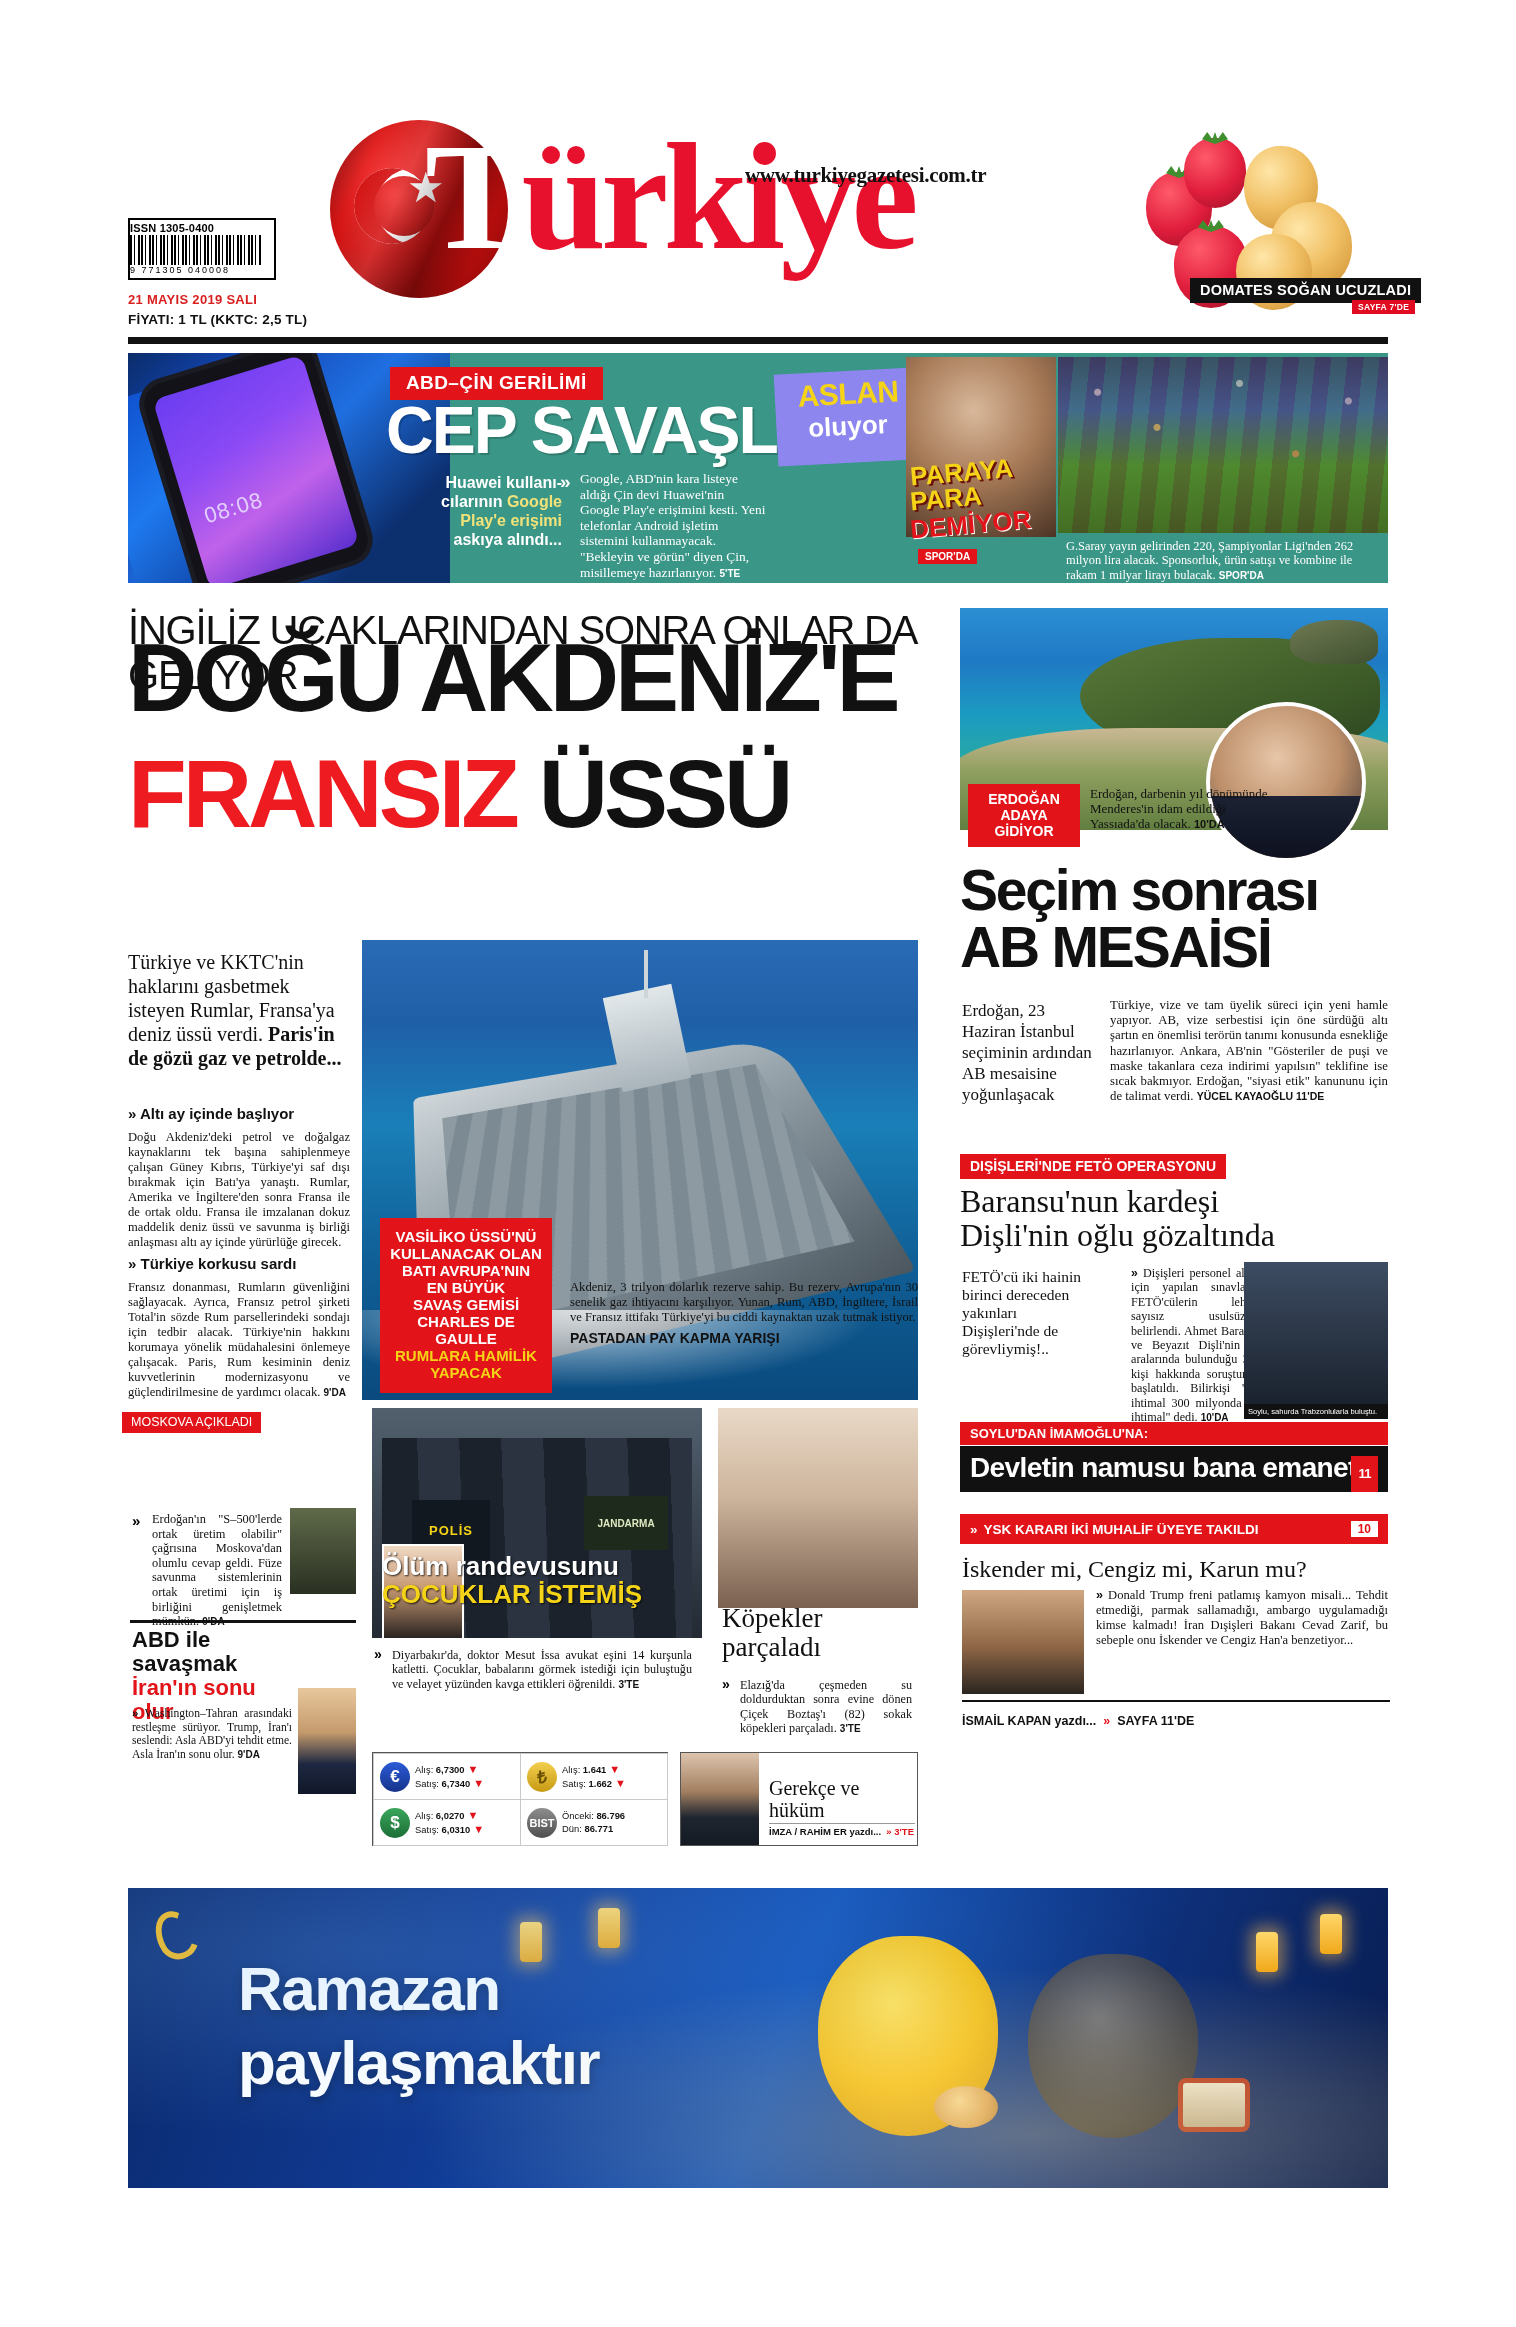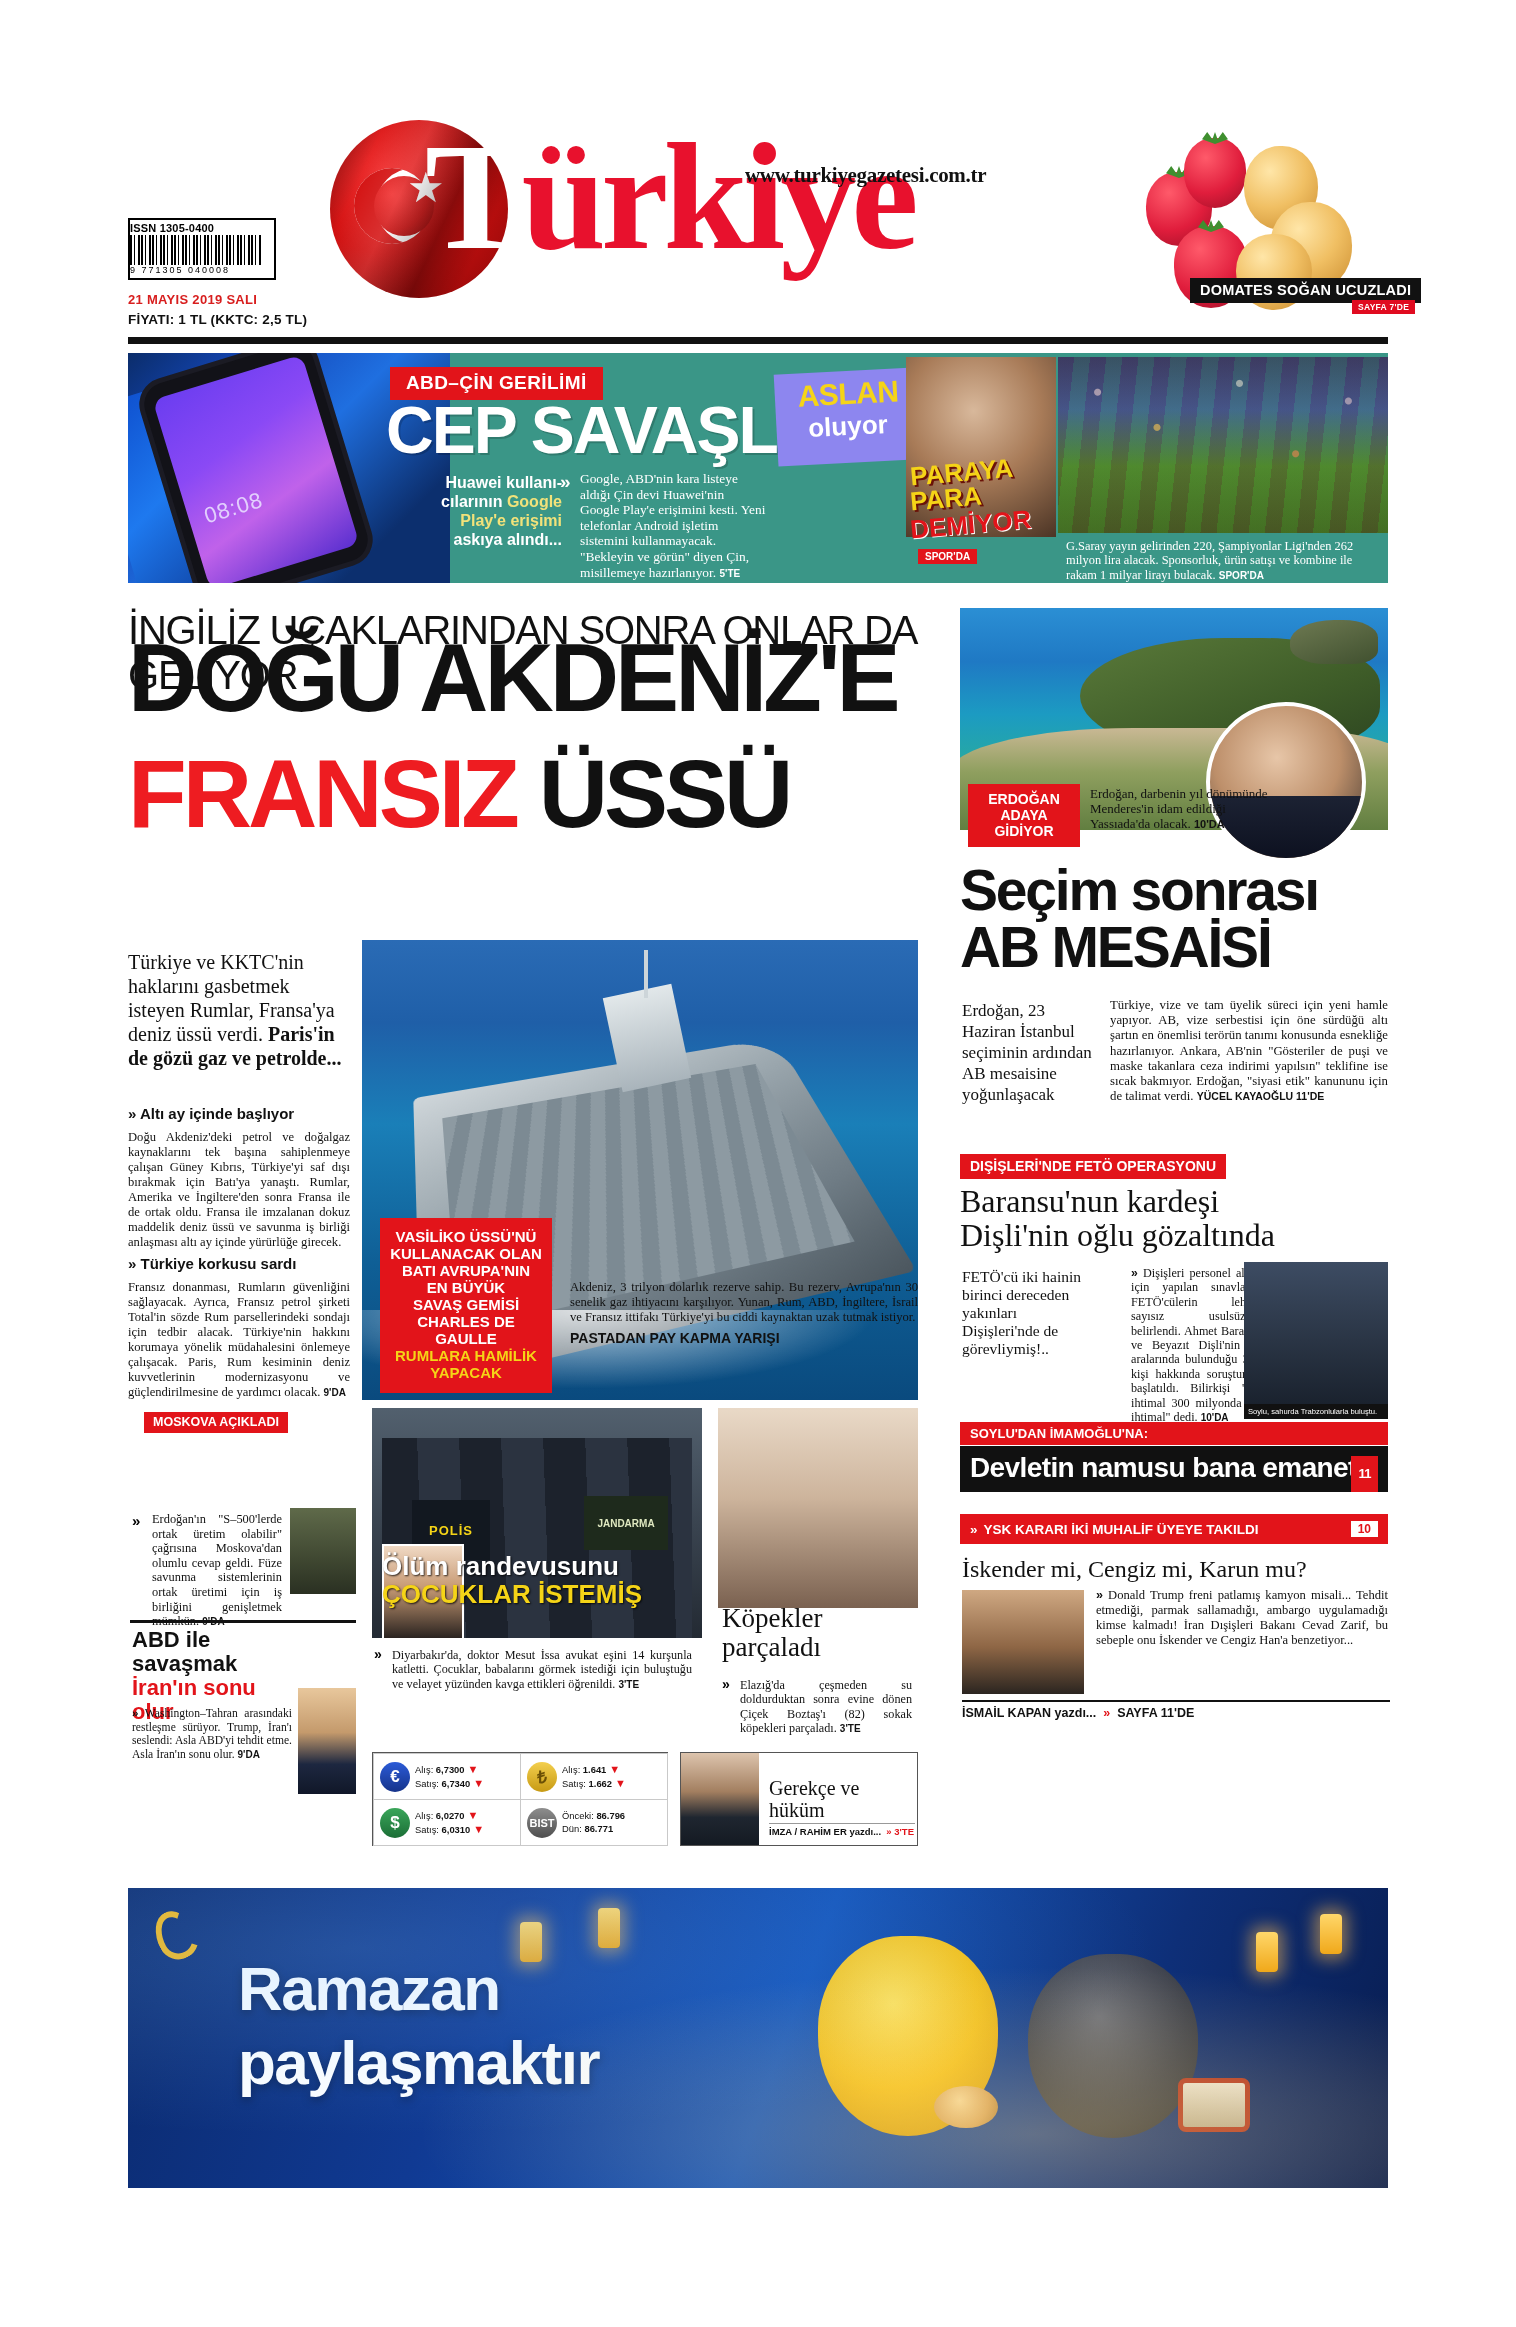--- a/index.html
+++ b/index.html
@@ -313,26 +313,26 @@
   .ysk-num { margin-left:auto; background:#fff; color:#e2141a; font-size:12px; padding:1px 7px; }
 
   .iskender-head {
     position:absolute; left:962px; top:1556px; width:428px;
     font-family:"Liberation Serif", serif; font-size:24px; line-height:26px; color:#111;
   }
   .isk-photo { position:absolute; left:962px; top:1590px; width:122px; height:104px;
     background:linear-gradient(180deg,#cfa882 0%,#8e6645 55%,#2b2520 100%); }
   .isk-body { position:absolute; left:1096px; top:1588px; width:292px;
     font-family:"Liberation Serif", serif; font-size:12.6px; line-height:15px; color:#111; text-align:justify; }
-  .isk-foot { position:absolute; left:962px; top:1700px; width:428px; border-top:2px solid #111; padding-top:4px;
+  .isk-foot { position:absolute; left:962px; top:1700px; width:428px; border-top:2px solid #111; padding-top:12px;
     font-family:"Liberation Sans", sans-serif; font-weight:700; font-size:12.5px; color:#111; }
   .isk-foot .red { color:#e2141a; }
   .moskova-tag {
-    position:absolute; left:144px; top:1412px; background:#e2141a; color:#fff;
-    font-family:"Liberation Sans", sans-serif; font-weight:700; font-size:12.5px; padding:3px 9px 4px;
+    position:absolute; left:122px; top:1412px; background:#e2141a; color:#fff;
+    font-family:"Liberation Sans", sans-serif; font-weight:400; font-size:12.5px; padding:3px 9px 4px;
   }
   .s500-head {
     position:absolute; left:130px; top:1436px; width:226px;
     font-family:"Liberation Serif", serif; font-size:33px; line-height:35px; color:#111;
   }
   .s500-body {
     position:absolute; left:152px; top:1512px; width:130px;
     font-family:"Liberation Serif", serif; font-size:12.4px; line-height:14.6px; color:#111; text-align:justify;
   }
   .s500-quote { position:absolute; left:132px; top:1512px; font-family:"Liberation Sans",sans-serif; font-weight:700; font-size:15px; }

